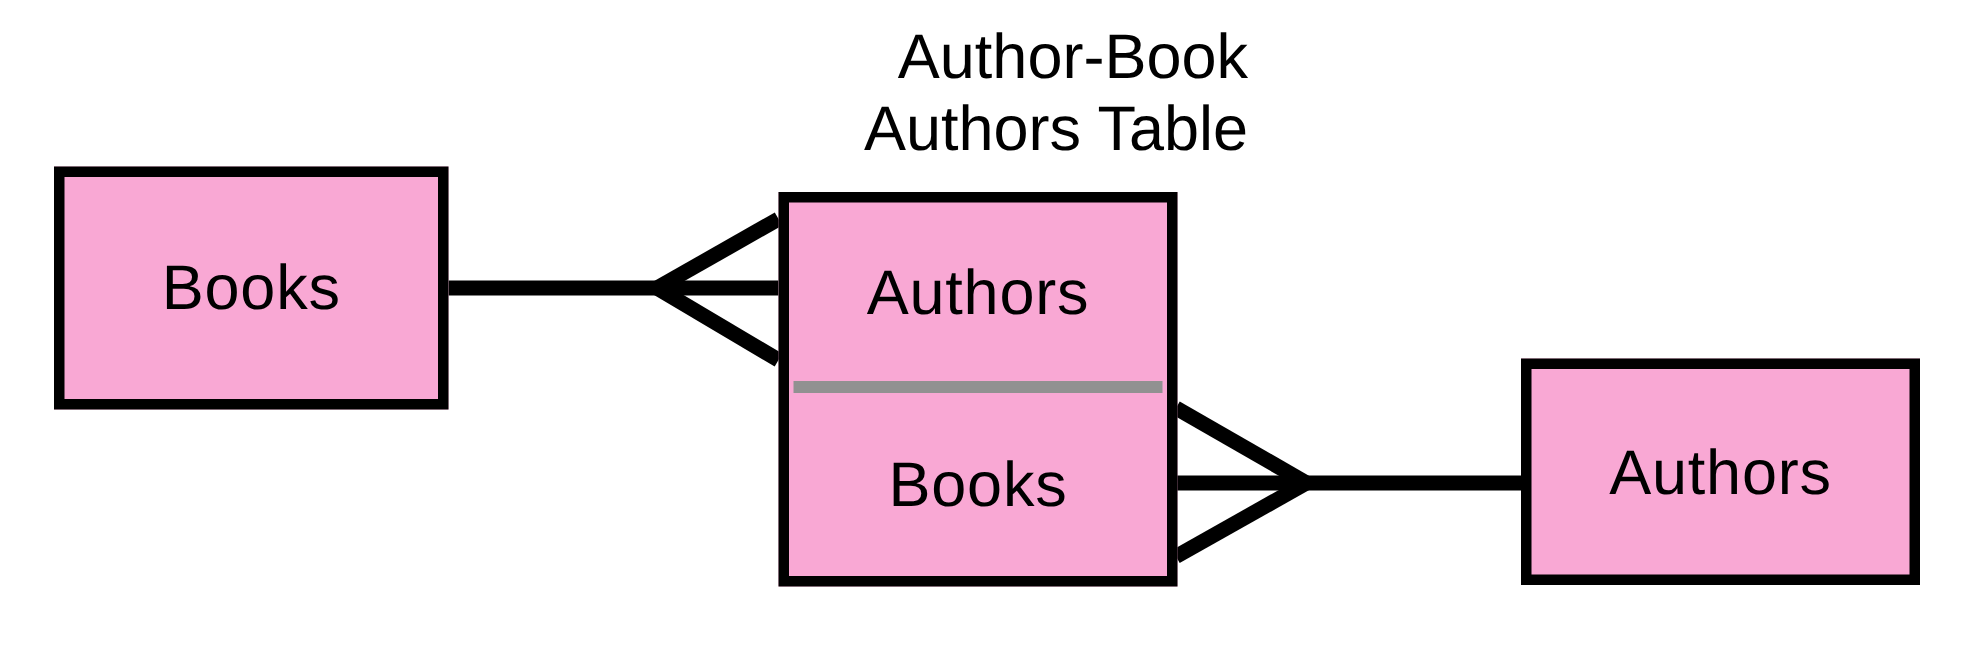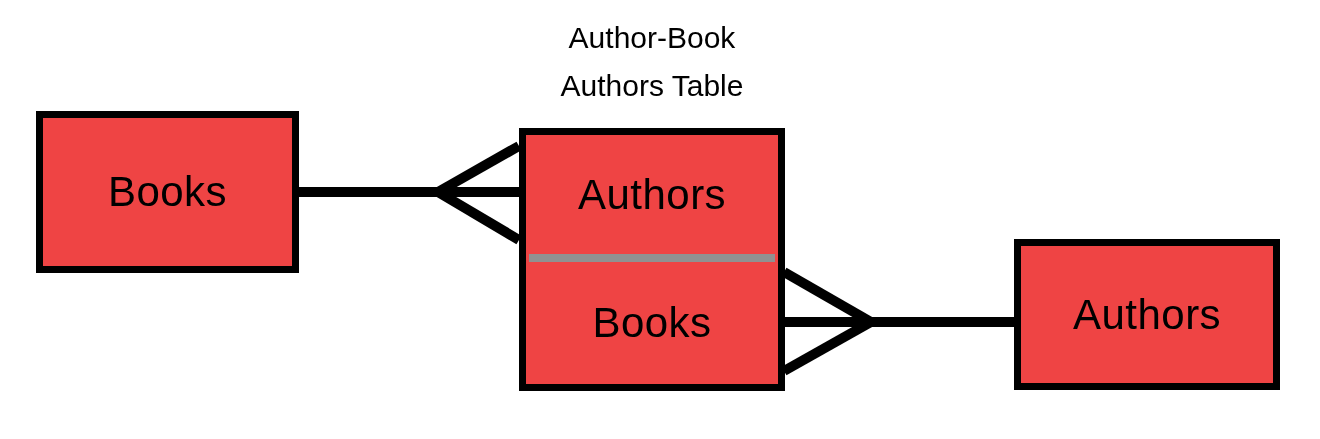--- a/index.html
+++ b/index.html
@@ -19,21 +19,21 @@
     position: absolute;
     left: 0;
     top: 0;
     width: 1320px;
     height: 439px;
   }
   .entity-box {
     position: absolute;
     box-sizing: border-box;
     border: 7px solid #000000;
-    background: #ef4444;
+    background: #f9a8d4;
     display: flex;
     align-items: center;
     justify-content: center;
   }
   .entity-label {
     font-size: 42px;
     color: #000000;
     letter-spacing: 0.5px;
     white-space: nowrap;
   }
@@ -75,22 +75,22 @@
     flex: 0 0 auto;
     height: 8px;
     margin: 0 3px;
     background: #919191;
   }
   .diagram-title {
     position: absolute;
     left: 472px;
     top: 14px;
     width: 360px;
-    text-align: center;
-    font-size: 30px;
+    text-align: right;
+    font-size: 42px;
     line-height: 48px;
     color: #000000;
   }
 </style>
 </head>
 <body>
 
 <div class="canvas">
 
   <svg class="connector-layer" viewBox="0 0 1320 439">

